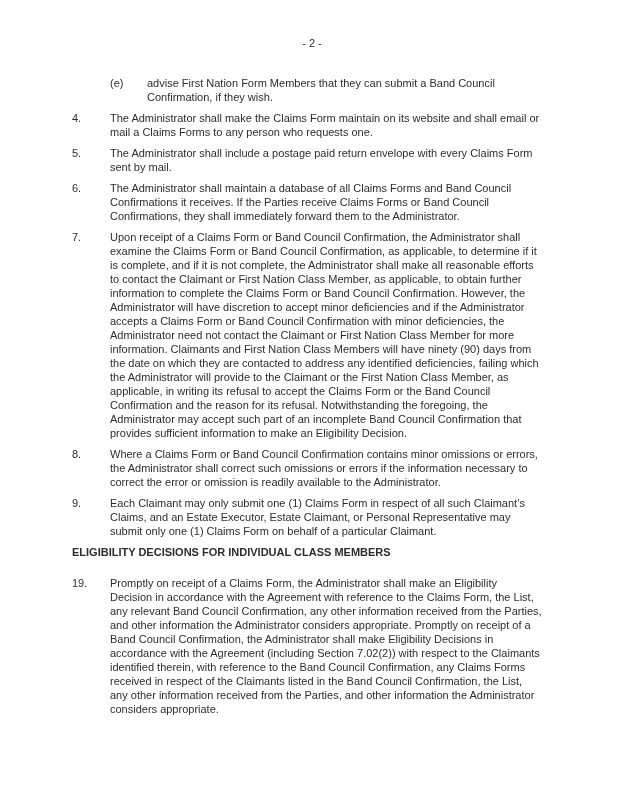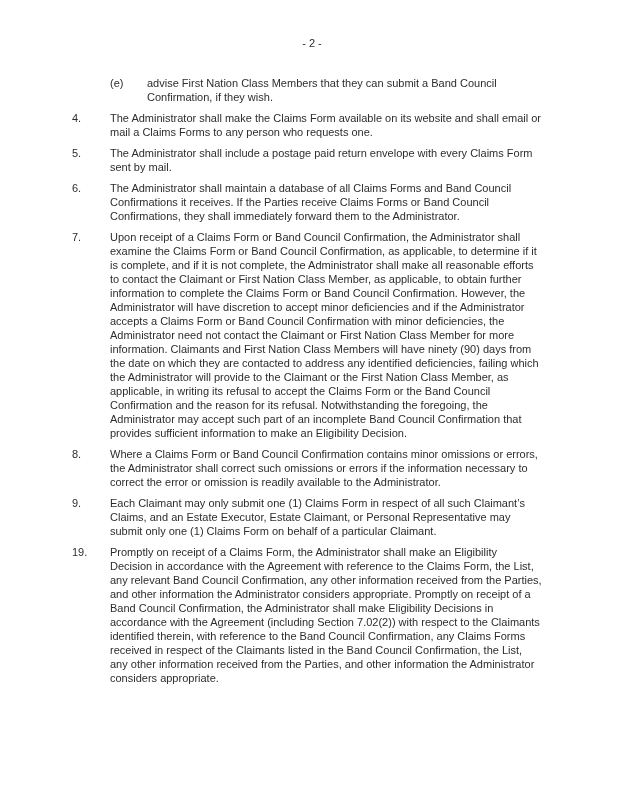--- a/index.html
+++ b/index.html
@@ -43,27 +43,27 @@
 </style>
 </head>
 <body>
 
 <div class="page">
 
   <div class="pagenum">- 2 -</div>
 
   <div class="item sub">
     <span class="num">(e)</span>
-    <span class="txt">advise First Nation Class Members that they can submit a Band Council
+    <span class="txt">advise First Nation Form Members that they can submit a Band Council
 Confirmation, if they wish.</span>
   </div>
 
   <div class="item">
     <span class="num">4.</span>
-    <span class="txt">The Administrator shall make the Claims Form available on its website and shall email or
+    <span class="txt">The Administrator shall make the Claims Form maintain on its website and shall email or
 mail a Claims Forms to any person who requests one.</span>
   </div>
 
   <div class="item">
     <span class="num">5.</span>
     <span class="txt">The Administrator shall include a postage paid return envelope with every Claims Form
 sent by mail.</span>
   </div>
 
   <div class="item">
@@ -99,20 +99,21 @@
 correct the error or omission is readily available to the Administrator.</span>
   </div>
 
   <div class="item">
     <span class="num">9.</span>
     <span class="txt">Each Claimant may only submit one (1) Claims Form in respect of all such Claimant’s
 Claims, and an Estate Executor, Estate Claimant, or Personal Representative may
 submit only one (1) Claims Form on behalf of a particular Claimant.</span>
   </div>
 
+  <div class="heading">ELIGIBILITY DECISIONS FOR INDIVIDUAL CLASS MEMBERS</div>
 
   <div class="item">
     <span class="num">19.</span>
     <span class="txt">Promptly on receipt of a Claims Form, the Administrator shall make an Eligibility
 Decision in accordance with the Agreement with reference to the Claims Form, the List,
 any relevant Band Council Confirmation, any other information received from the Parties,
 and other information the Administrator considers appropriate. Promptly on receipt of a
 Band Council Confirmation, the Administrator shall make Eligibility Decisions in
 accordance with the Agreement (including Section 7.02(2)) with respect to the Claimants
 identified therein, with reference to the Band Council Confirmation, any Claims Forms

